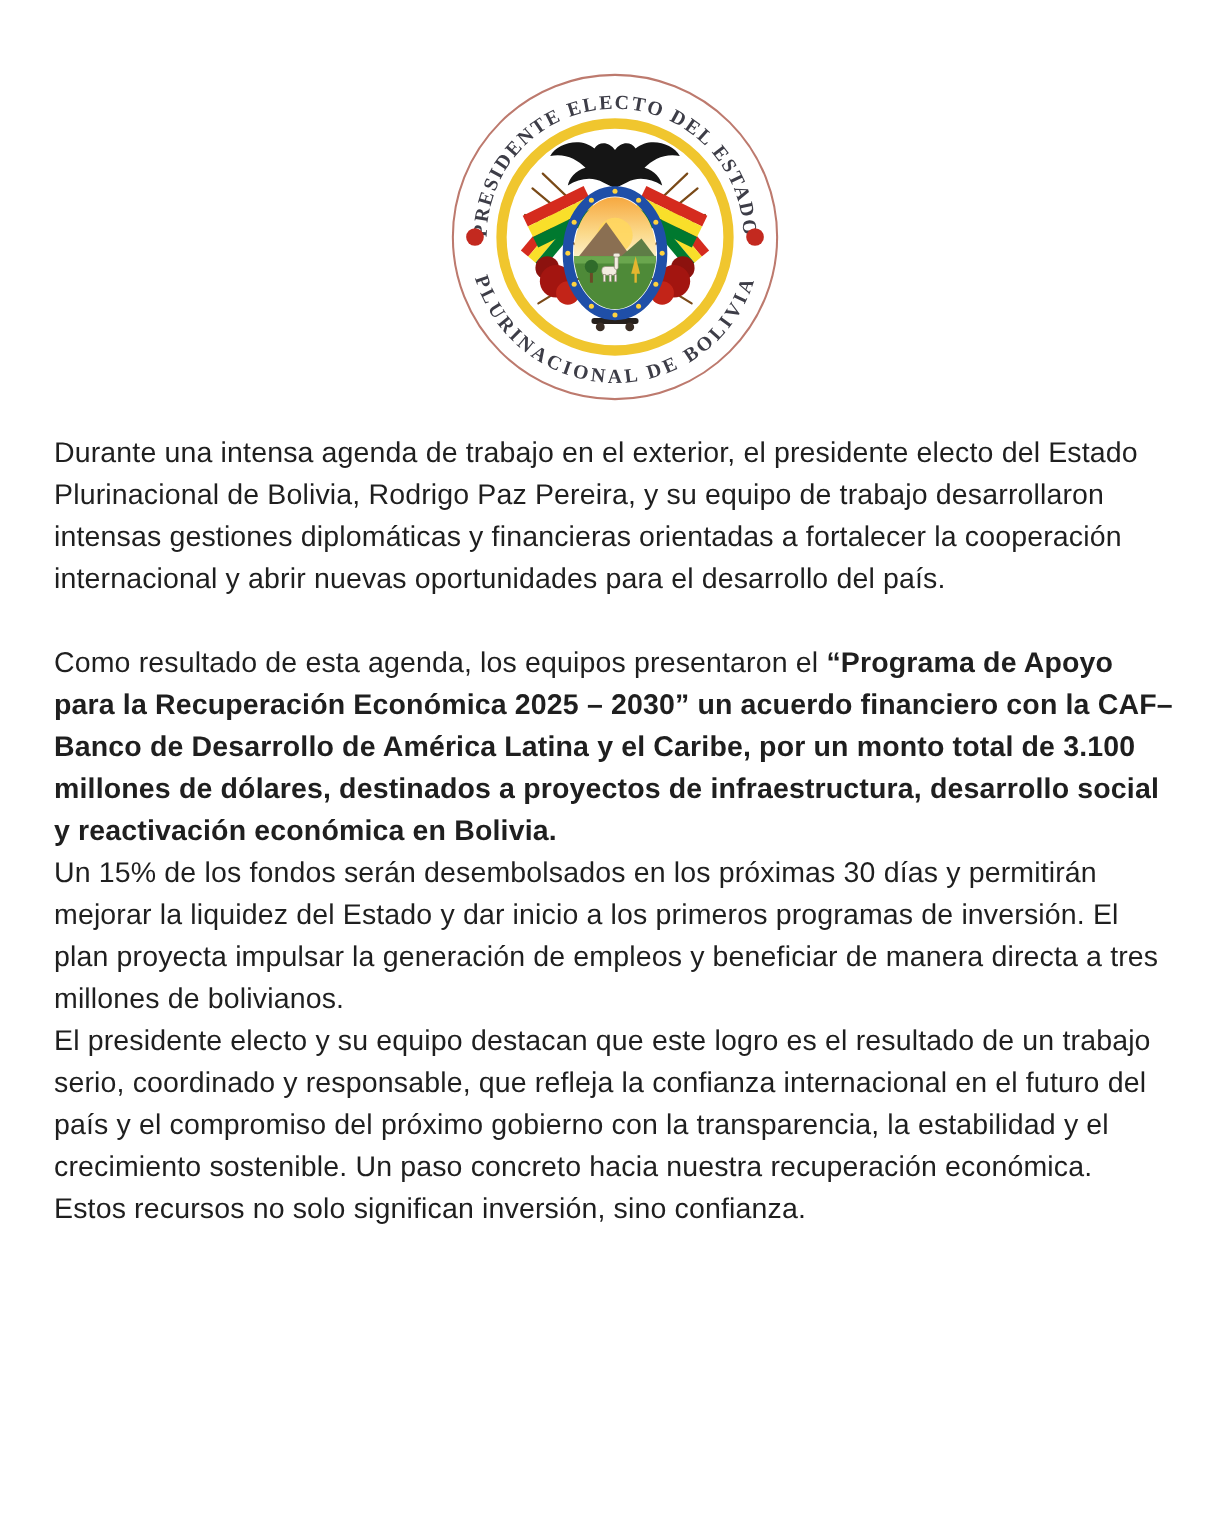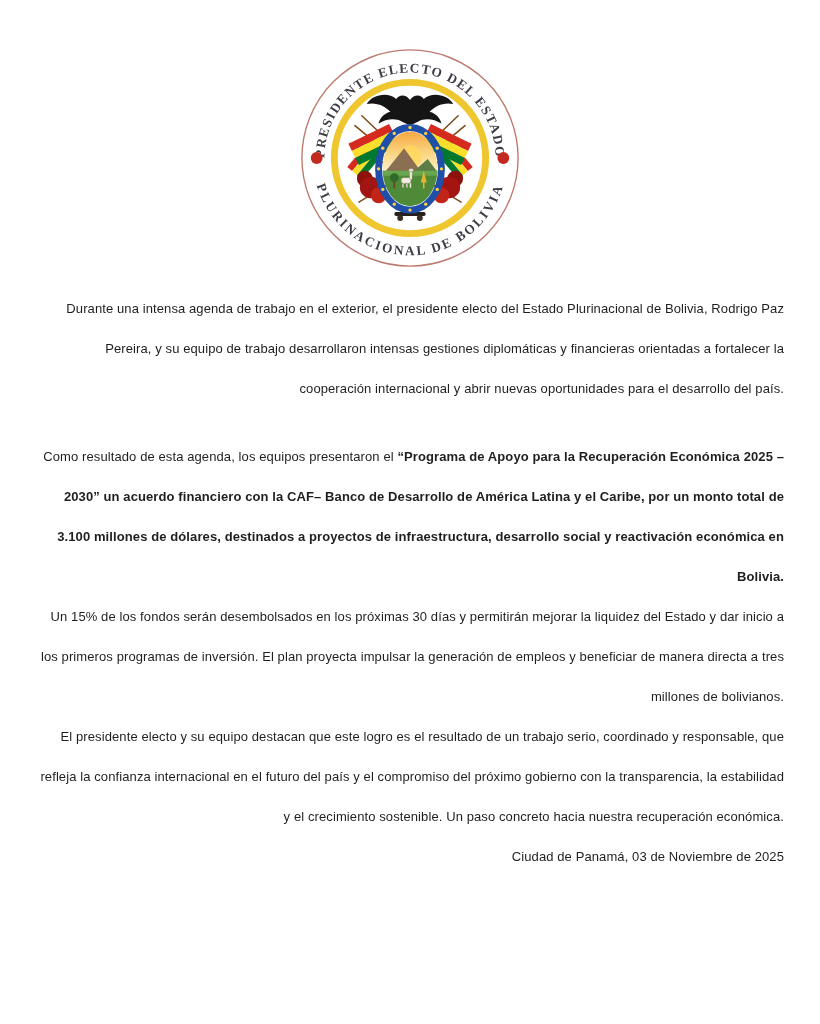--- a/index.html
+++ b/index.html
@@ -25,23 +25,23 @@
     font-family: "Liberation Serif", "DejaVu Serif", serif;
     font-weight: 600;
     font-size: 13.5px;
     fill: #3d3d47;
   }
   .arc-top { letter-spacing: 1.4px; }
   .arc-bottom { letter-spacing: 2.3px; }
   .content {
     width: 748px;
     margin: 0 auto;
-    text-align: right;
-    font-size: 13px;
-    line-height: 40px;
+    text-align: left;
+    font-size: 19px;
+    line-height: 28px;
     letter-spacing: 0.1px;
   }
   .content p { margin: 0; }
   .gap-above { margin-top: 28px !important; }
   .bold-run { font-weight: 700; }
   .dateline { margin-top: 28px; }
 </style>
 </head>
 <body>
 
@@ -177,18 +177,18 @@
 
   <div class="content">
     <p>Durante una intensa agenda de trabajo en el exterior, el presidente electo del Estado Plurinacional de Bolivia, Rodrigo Paz Pereira, y su equipo de trabajo desarrollaron intensas gestiones diplomáticas y financieras orientadas a fortalecer la cooperación internacional y abrir nuevas oportunidades para el desarrollo del país.</p>
 
     <p class="gap-above"><span>Como resultado de esta agenda, los equipos presentaron el </span><span class="bold-run">“Programa de Apoyo para la Recuperación Económica 2025 – 2030” un acuerdo financiero con la CAF– Banco de Desarrollo de América Latina y el Caribe, por un monto total de 3.100 millones de dólares, destinados a proyectos de infraestructura, desarrollo social y reactivación económica en Bolivia.</span></p>
 
     <p>Un 15% de los fondos serán desembolsados en los próximas 30 días  y permitirán mejorar la liquidez del Estado y dar inicio a los primeros programas de inversión. El plan proyecta impulsar la generación de empleos y beneficiar de manera directa a tres millones de bolivianos.</p>
 
     <p>El presidente electo y su equipo destacan que este logro es el resultado de un trabajo serio, coordinado y responsable, que refleja la confianza internacional en el futuro del país y el compromiso del próximo gobierno con la transparencia, la estabilidad y el crecimiento sostenible. Un paso concreto hacia nuestra recuperación económica.</p>
 
+    <p>Estos recursos no solo significan inversión, sino confianza.</p>
 
 
-    <p class="dateline">Ciudad de Panamá, 03 de Noviembre de 2025</p>
   </div>
 
 </div>
 
 </body></html>

